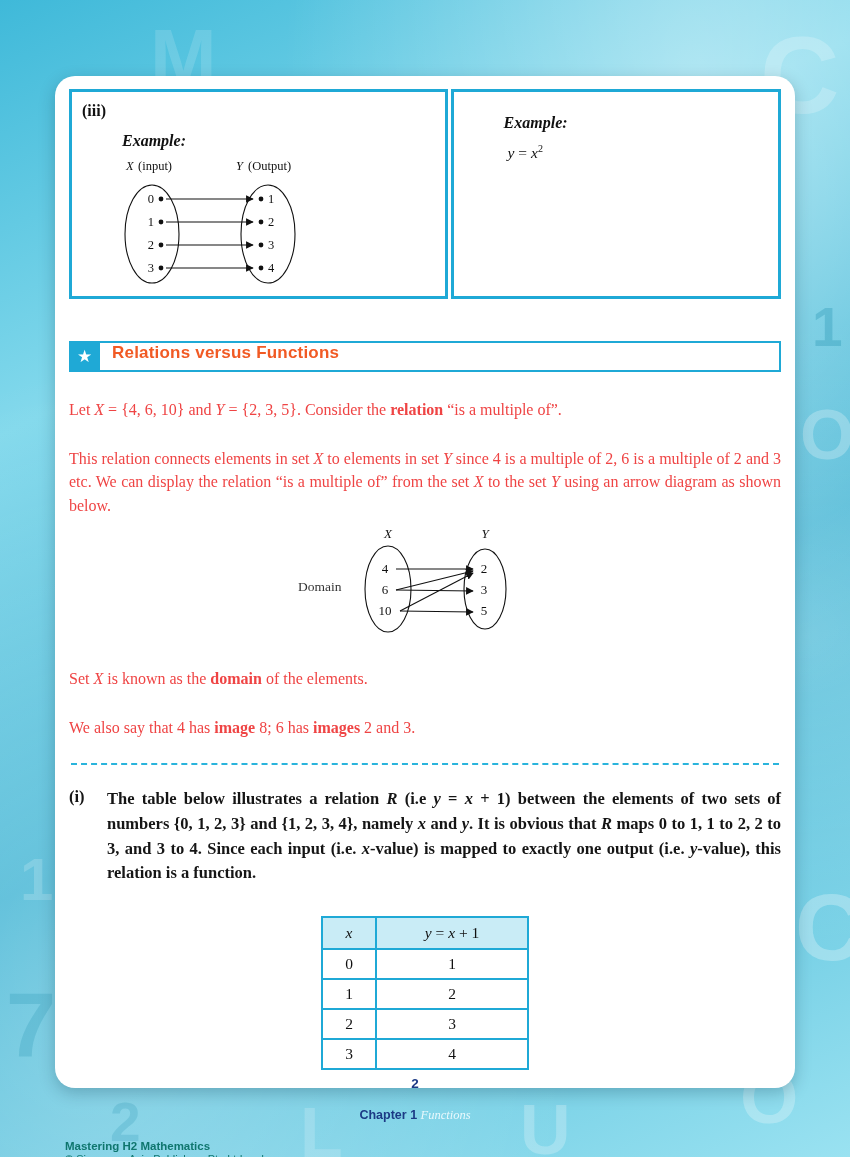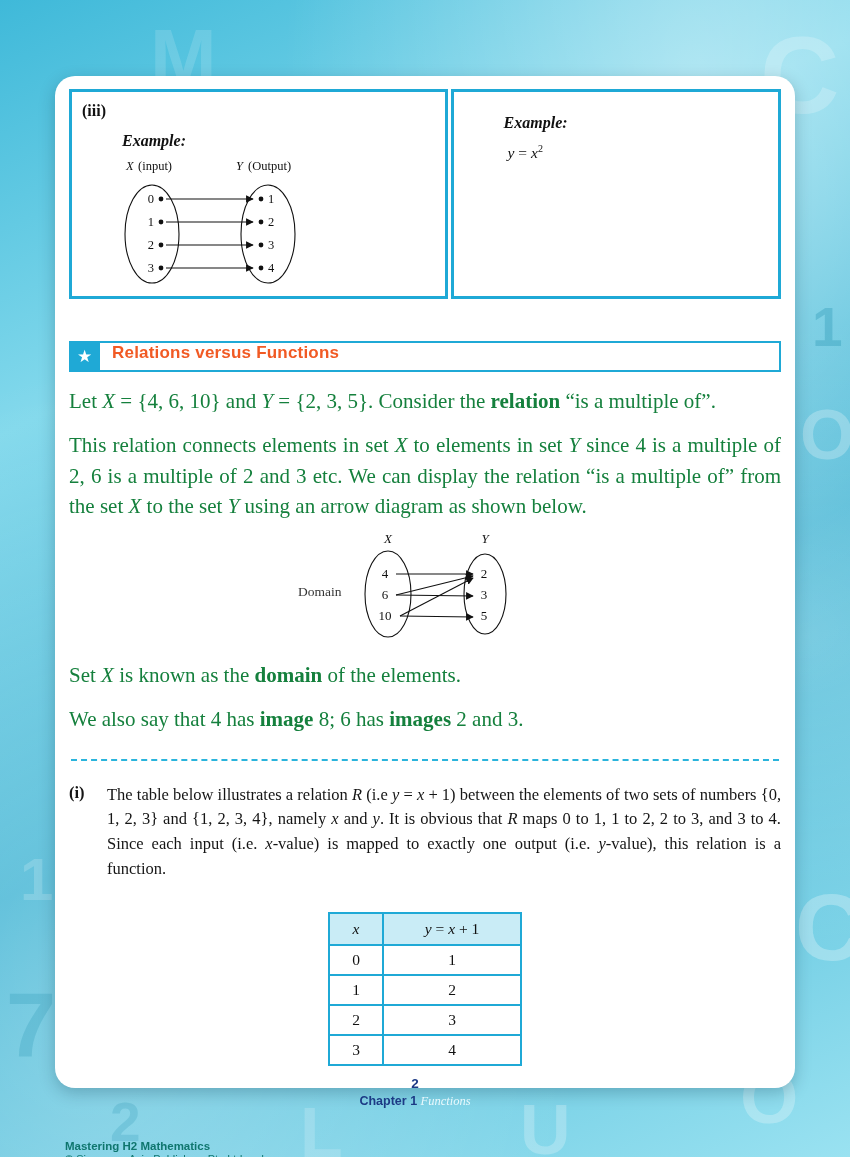--- a/index.html
+++ b/index.html
@@ -51,65 +51,65 @@
   }
   .section-title-box {
     flex:1; border:2.5px solid #1fa9d6; border-left:none;
     display:flex; align-items:flex-start; padding-left:12px;
   }
   .section-title {
     font-family:"Liberation Sans", sans-serif; font-weight:bold;
     font-size:17px; color:#f15a24; letter-spacing:.2px;
   }
   
-  .para { font-size:21px; color:#15803d; line-height:1.45; margin-top:14px; }
+  .para { font-size:16px; color:#ef4444; line-height:1.45; margin-top:26px; }
   .para.justify { text-align:justify; }
   .seg-i { font-style:italic; }
   .seg-b { font-weight:bold; }
   sup { font-size:.65em; }
   
   .diagram2-wrap { text-align:center; margin-top:8px; }
   .svg-num { font-family:"Liberation Serif", serif; font-size:13px; fill:#111; }
   .svg-num12 { font-family:"Liberation Serif", serif; font-size:12.5px; fill:#111; }
   .svg-var { font-style:italic; }
   .svg-lbl { font-family:"Liberation Serif", serif; font-size:13.5px; fill:#333; }
   
   .divider { border-top:2.5px dashed #2ab4dc; margin:24px 2px 0 2px; }
   
   .item-i { display:flex; margin-top:22px; font-size:16.5px; color:#151515; }
   .item-i .item-label { width:38px; flex:0 0 38px; }
-  .item-i .item-text { flex:1; line-height:1.5; text-align:justify; }
+  .item-i .item-text { flex:1; line-height:1.5; text-align:justify;font-weight:bold; }
   
   .rel-table {
     border-collapse:collapse; margin:30px auto 0 auto;
   }
   .rel-table th, .rel-table td {
     border:2px solid #1fa9d6; text-align:center;
     font-family:"Liberation Serif", serif; color:#111;
   }
   .rel-table th {
     background:#c9ecf6; font-size:15.5px; font-weight:normal;
     height:32px;
   }
   .rel-table td { font-size:15.5px; height:30px; background:#fff; }
   .col-x { width:54px; }
-  .col-y { width:138px; }
+  .col-y { width:152px; }
   
   .footer-left {
     position:absolute; left:65px; top:1140px;
     font-family:"Liberation Sans", sans-serif; color:#0f766e;
   }
   .footer-left .fl1 { font-weight:bold; font-size:11.5px; }
   .footer-left .fl2 { font-size:11px; margin-top:1px; }
   .footer-center {
     position:absolute; left:415px; top:1076px; transform:translateX(-50%);
     text-align:center; font-family:"Liberation Sans", sans-serif;
   }
   .page-num { font-weight:bold; font-size:13.5px; color:#1c3a85; }
-  .chapter-line { margin-top:3px; font-size:12.5px; }
+  .chapter-line { margin-top:17px; font-size:12.5px; }
   .ch { font-weight:bold; color:#1c3a85; }
   .ch-title { font-style:italic; color:#e9f9fd; font-family:"Liberation Serif", serif; }
 </style>
 </head>
 <body>
 
 <div id="bg-glyphs">
     <div class="bg-glyph" style="left: 150px; top: 18px; font-size: 80px; opacity: 0.14; color: rgb(255, 255, 255);">M</div>
     <div class="bg-glyph" style="left: 760px; top: 20px; font-size: 110px; opacity: 0.22; color: rgb(255, 255, 255);">C</div>
     <div class="bg-glyph" style="left: 705px; top: 150px; font-size: 95px; opacity: 0.26; color: rgb(255, 255, 255);">L</div>

